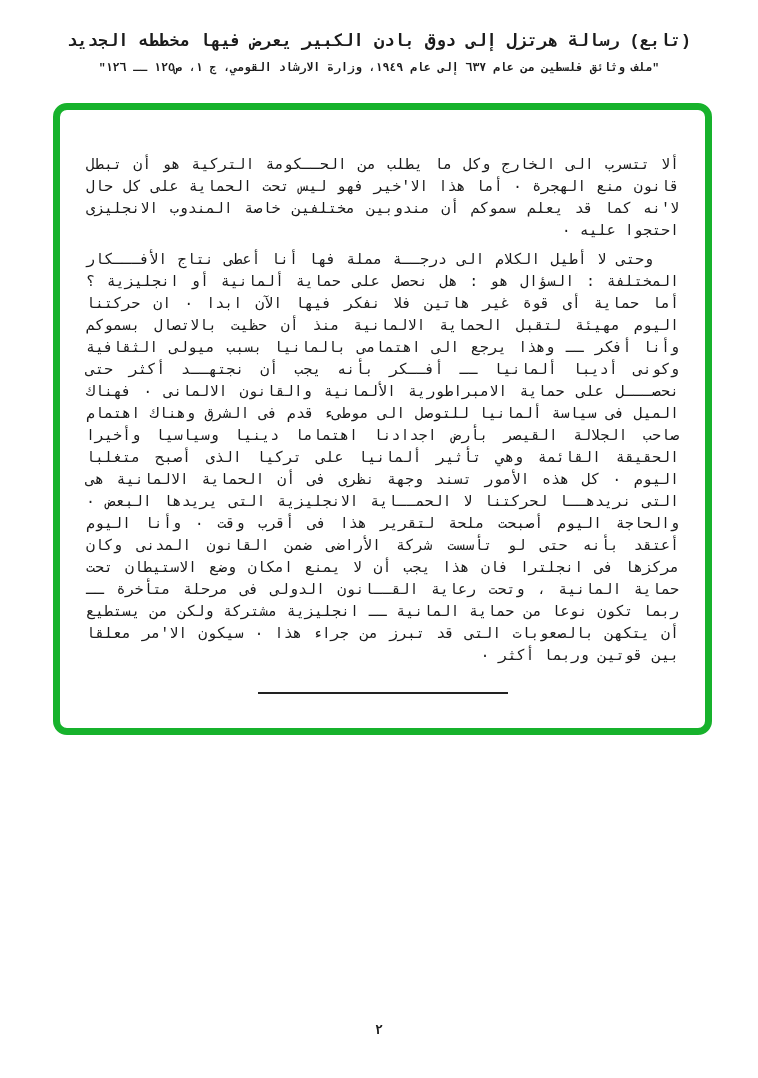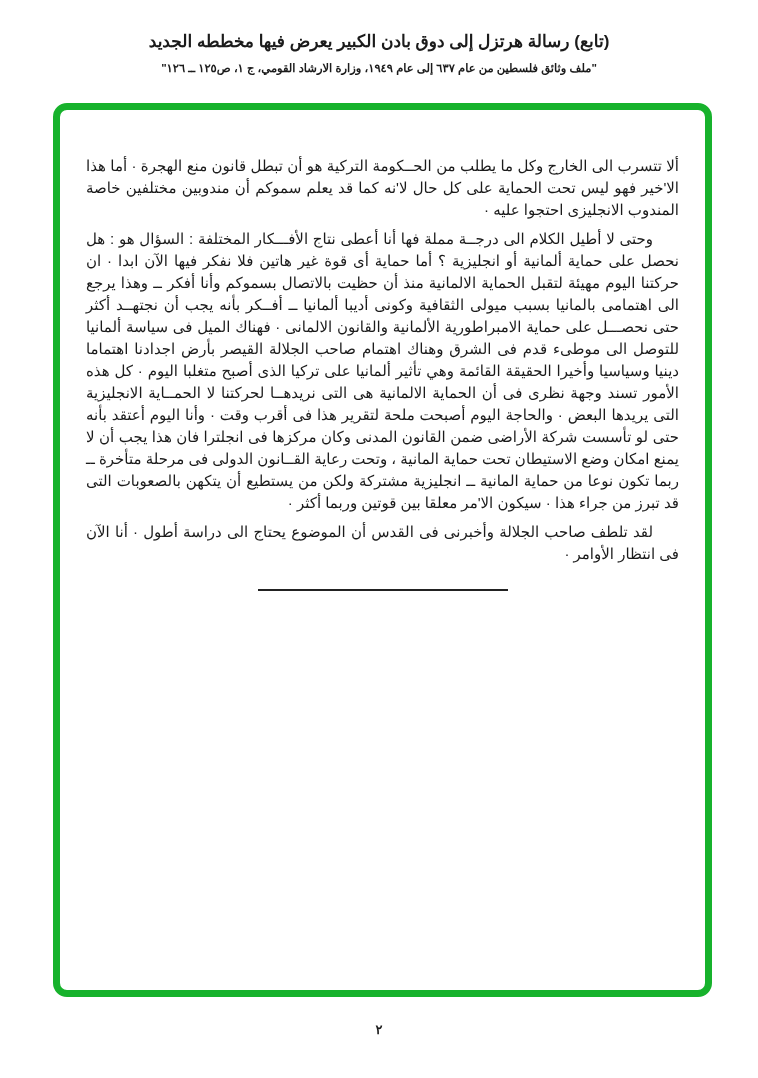--- a/index.html
+++ b/index.html
@@ -6,37 +6,37 @@
     --frame-green:#17b22c;
     --ink:#1b1b1b;
     --paper:#ffffff;
   }
   html,body{margin:0;padding:0;background:#f0f0f0;}
   .page{
     position:relative;
     width:758px;height:1078px;
     margin:0 auto;
     background:var(--paper);
-    font-family:Liberation Sans, sans-serif;
+    font-family:Liberation Mono, monospace;
     color:var(--ink);
     overflow:hidden;
   }
   .title{
     position:absolute;top:31px;left:0;width:100%;
     text-align:center;direction:rtl;
     font-weight:bold;font-size:17px;line-height:22px;
   }
   .subtitle{
     position:absolute;top:60px;left:0;width:100%;
     text-align:center;direction:rtl;
     font-weight:bold;font-size:11.5px;line-height:16px;
   }
   .frame{
     position:absolute;left:53px;top:103px;
-    width:659px;height:894px;
+    width:659px;height:632px;
     box-sizing:border-box;
     border:7px solid var(--frame-green);
     border-radius:14px;
     background:var(--paper);
   }
   .content{
     position:absolute;top:45px;left:26px;right:26px;
     direction:rtl;
     text-align:justify;
     text-justify:inter-word;
@@ -68,21 +68,20 @@
   <div class="subtitle">"ملف وثائق فلسطين من عام ٦٣٧ إلى عام ١٩٤٩، وزارة الارشاد القومي، ج ١، ص١٢٥ ــ ١٢٦"</div>
 
   <div class="frame">
     <div class="content">
 
       <p class="para first">ألا تتسرب الى الخارج وكل ما يطلب من الحــكومة التركية هو أن تبطل قانون منع الهجرة · أما هذا الا'خير فهو ليس تحت الحماية على كل حال لا'نه كما قد يعلم سموكم أن مندوبين مختلفين خاصة المندوب الانجليزى احتجوا عليه ·</p>
 
 
       <p class="para">وحتى لا أطيل الكلام الى درجــة مملة فها أنا أعطى نتاج الأفـــكار المختلفة : السؤال هو : هل نحصل على حماية ألمانية أو انجليزية ؟ أما حماية أى قوة غير هاتين فلا نفكر فيها الآن ابدا · ان حركتنا اليوم مهيئة لتقبل الحماية الالمانية منذ أن حظيت بالاتصال بسموكم وأنا أفكر ــ وهذا يرجع الى اهتمامى بالمانيا بسبب ميولى الثقافية وكونى أديبا ألمانيا ــ أفــكر بأنه يجب أن نجتهــد أكثر حتى نحصـــل على حماية الامبراطورية الألمانية والقانون الالمانى · فهناك الميل فى سياسة ألمانيا للتوصل الى موطىء قدم فى الشرق وهناك اهتمام صاحب الجلالة القيصر بأرض اجدادنا اهتماما دينيا وسياسيا وأخيرا الحقيقة القائمة وهي تأثير ألمانيا على تركيا الذى أصبح متغلبا اليوم · كل هذه الأمور تسند وجهة نظرى فى أن الحماية الالمانية هى التى نريدهــا لحركتنا لا الحمــاية الانجليزية التى يريدها البعض · والحاجة اليوم أصبحت ملحة لتقرير هذا فى أقرب وقت · وأنا اليوم أعتقد بأنه حتى لو تأسست شركة الأراضى ضمن القانون المدنى وكان مركزها فى انجلترا فان هذا يجب أن لا يمنع امكان وضع الاستيطان تحت حماية المانية ، وتحت رعاية القــانون الدولى فى مرحلة متأخرة ــ ربما تكون نوعا من حماية المانية ــ انجليزية مشتركة ولكن من يستطيع أن يتكهن بالصعوبات التى قد تبرز من جراء هذا · سيكون الا'مر معلقا بين قوتين وربما أكثر ·</p>
 
-      <p class="para">لقد تلطف صاحب الجلالة وأخبرنى فى القدس أن الموضوع يحتاج الى دراسة أطول · أنا الآن فى انتظار الأوامر ·</p>
 
       <div class="divider"></div>
 
     </div>
   </div>
 
   <div class="page-number">٢</div>
 
 </div>
 

